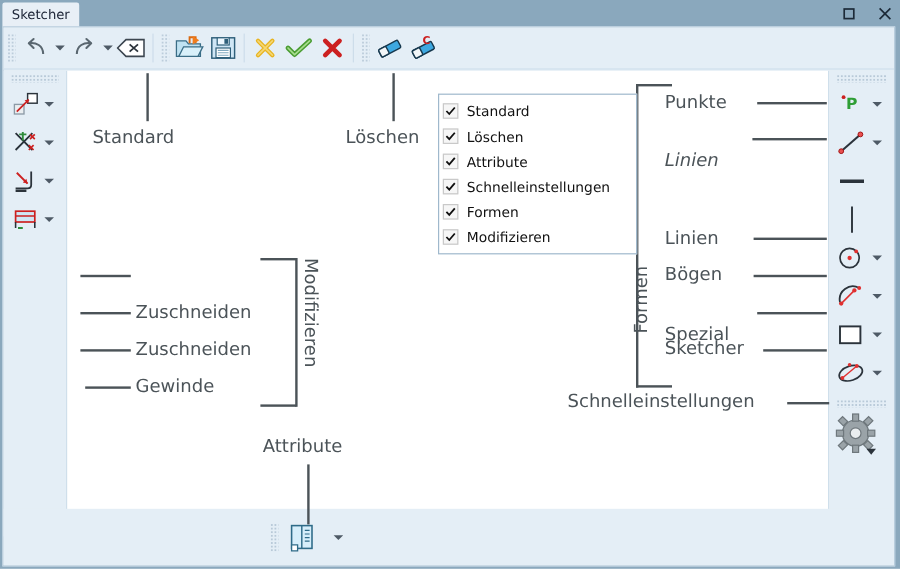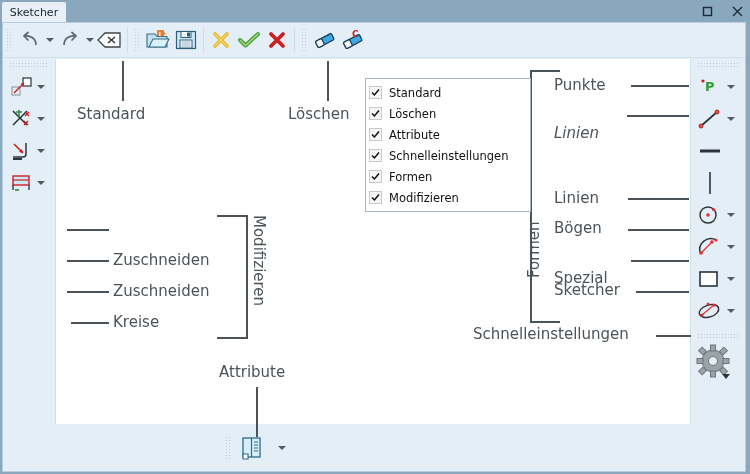--- a/index.html
+++ b/index.html
@@ -504,21 +504,21 @@
 
       <div class="rule-h" style="left:64px;top:206px;width:42px;"></div>
 
       <div class="rule-h" style="left:64px;top:237px;width:42px;"></div>
       <div class="lbl" style="left:110px;top:228px;">Zuschneiden</div>
 
       <div class="rule-h" style="left:64px;top:268px;width:42px;"></div>
       <div class="lbl" style="left:110px;top:259px;">Zuschneiden</div>
 
       <div class="rule-h" style="left:68px;top:299px;width:38px;"></div>
-      <div class="lbl" style="left:110px;top:290px;">Kreise</div>
+      <div class="lbl" style="left:110px;top:290px;">Gewinde</div>
     </div>
 
     <div class="menu">
       <div class="mitem">
         <span class="mchk">
           <svg width="9" height="9" viewBox="0 0 9 9">
               <path d="M1 4.5 L3.4 7 L8 1.6" stroke="#111" stroke-width="1.5" fill="none"></path>
             </svg>
         </span>
         <span>Standard</span>

